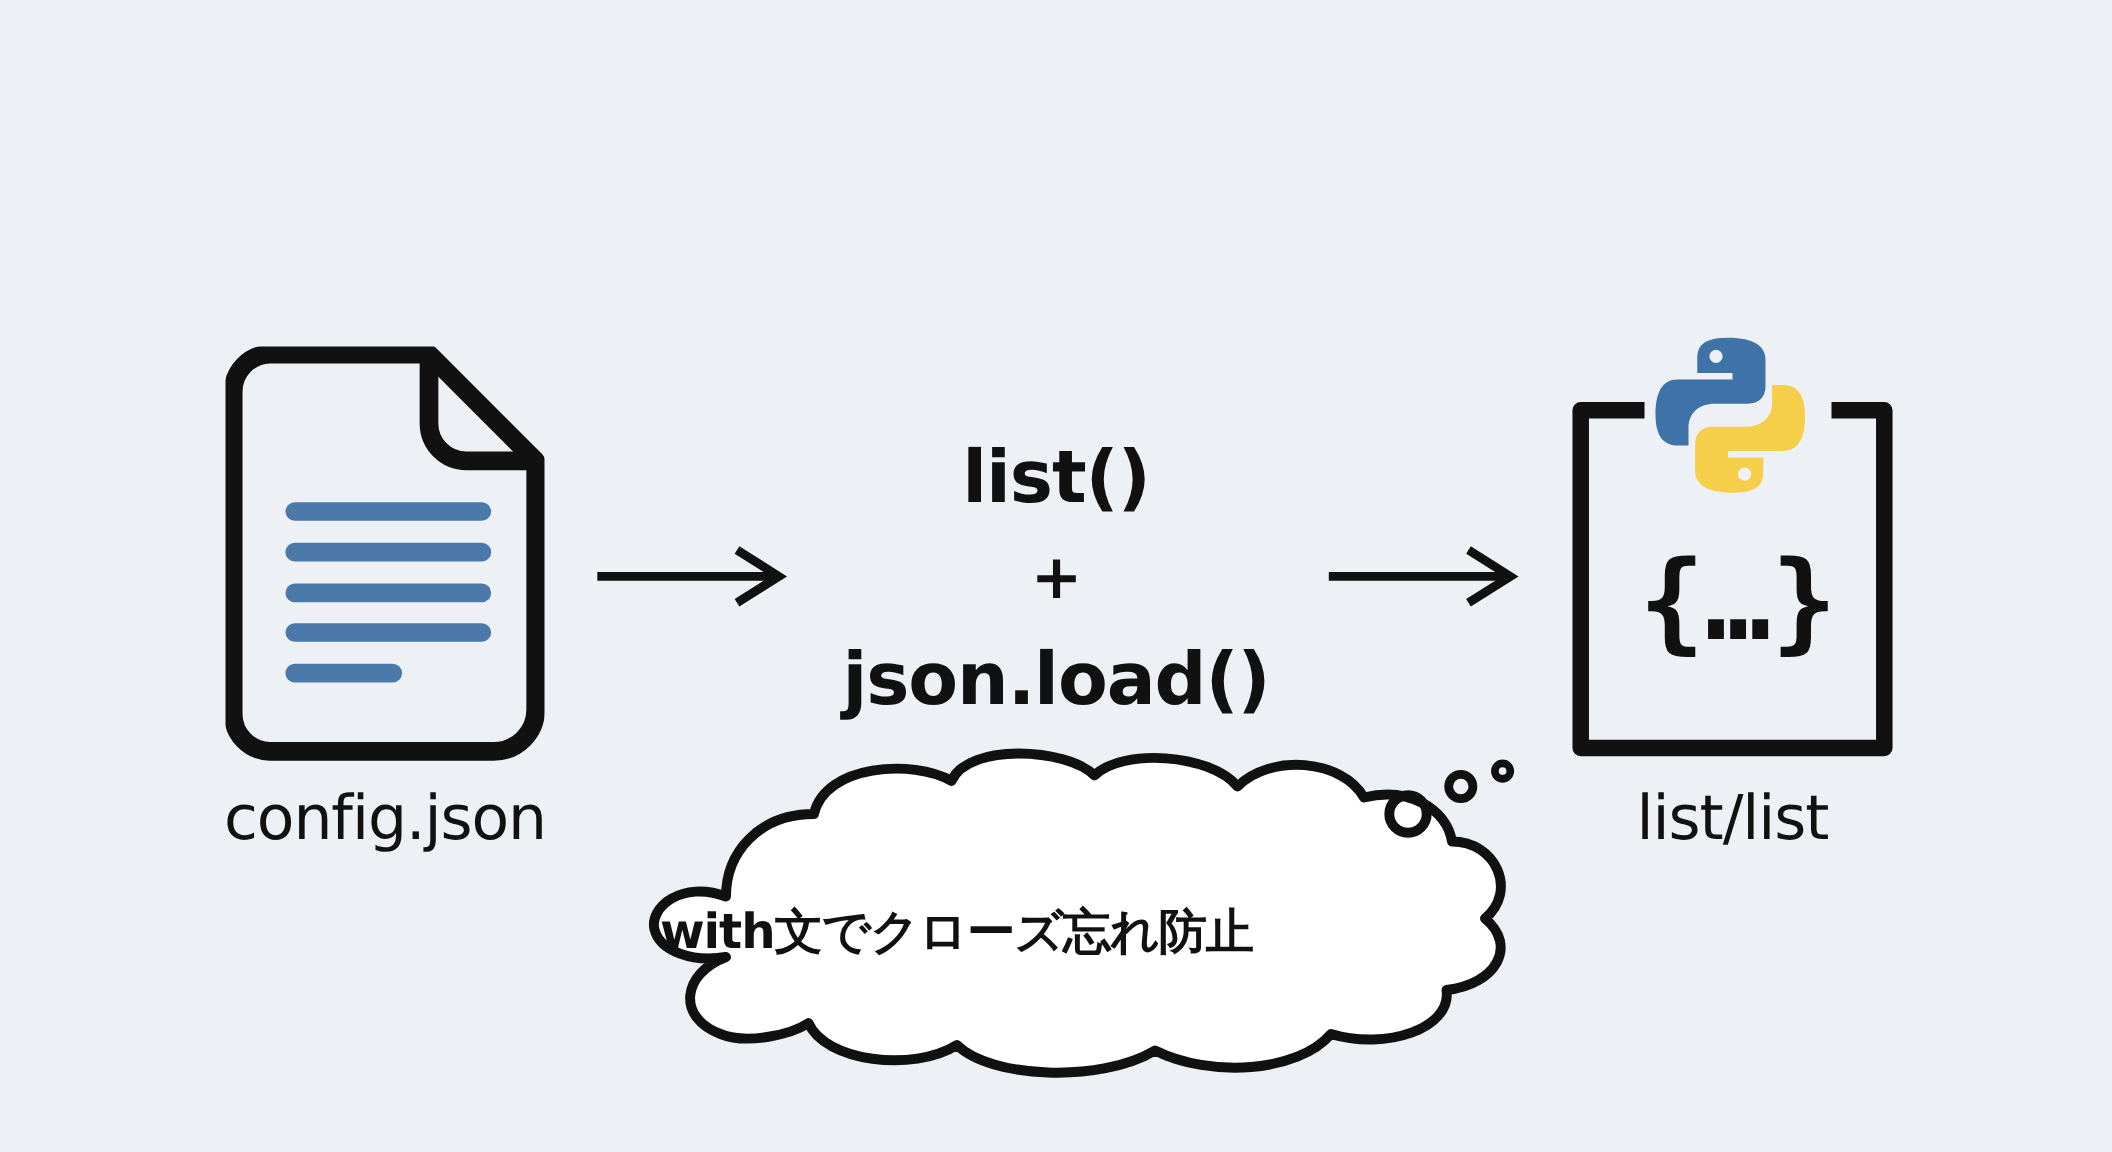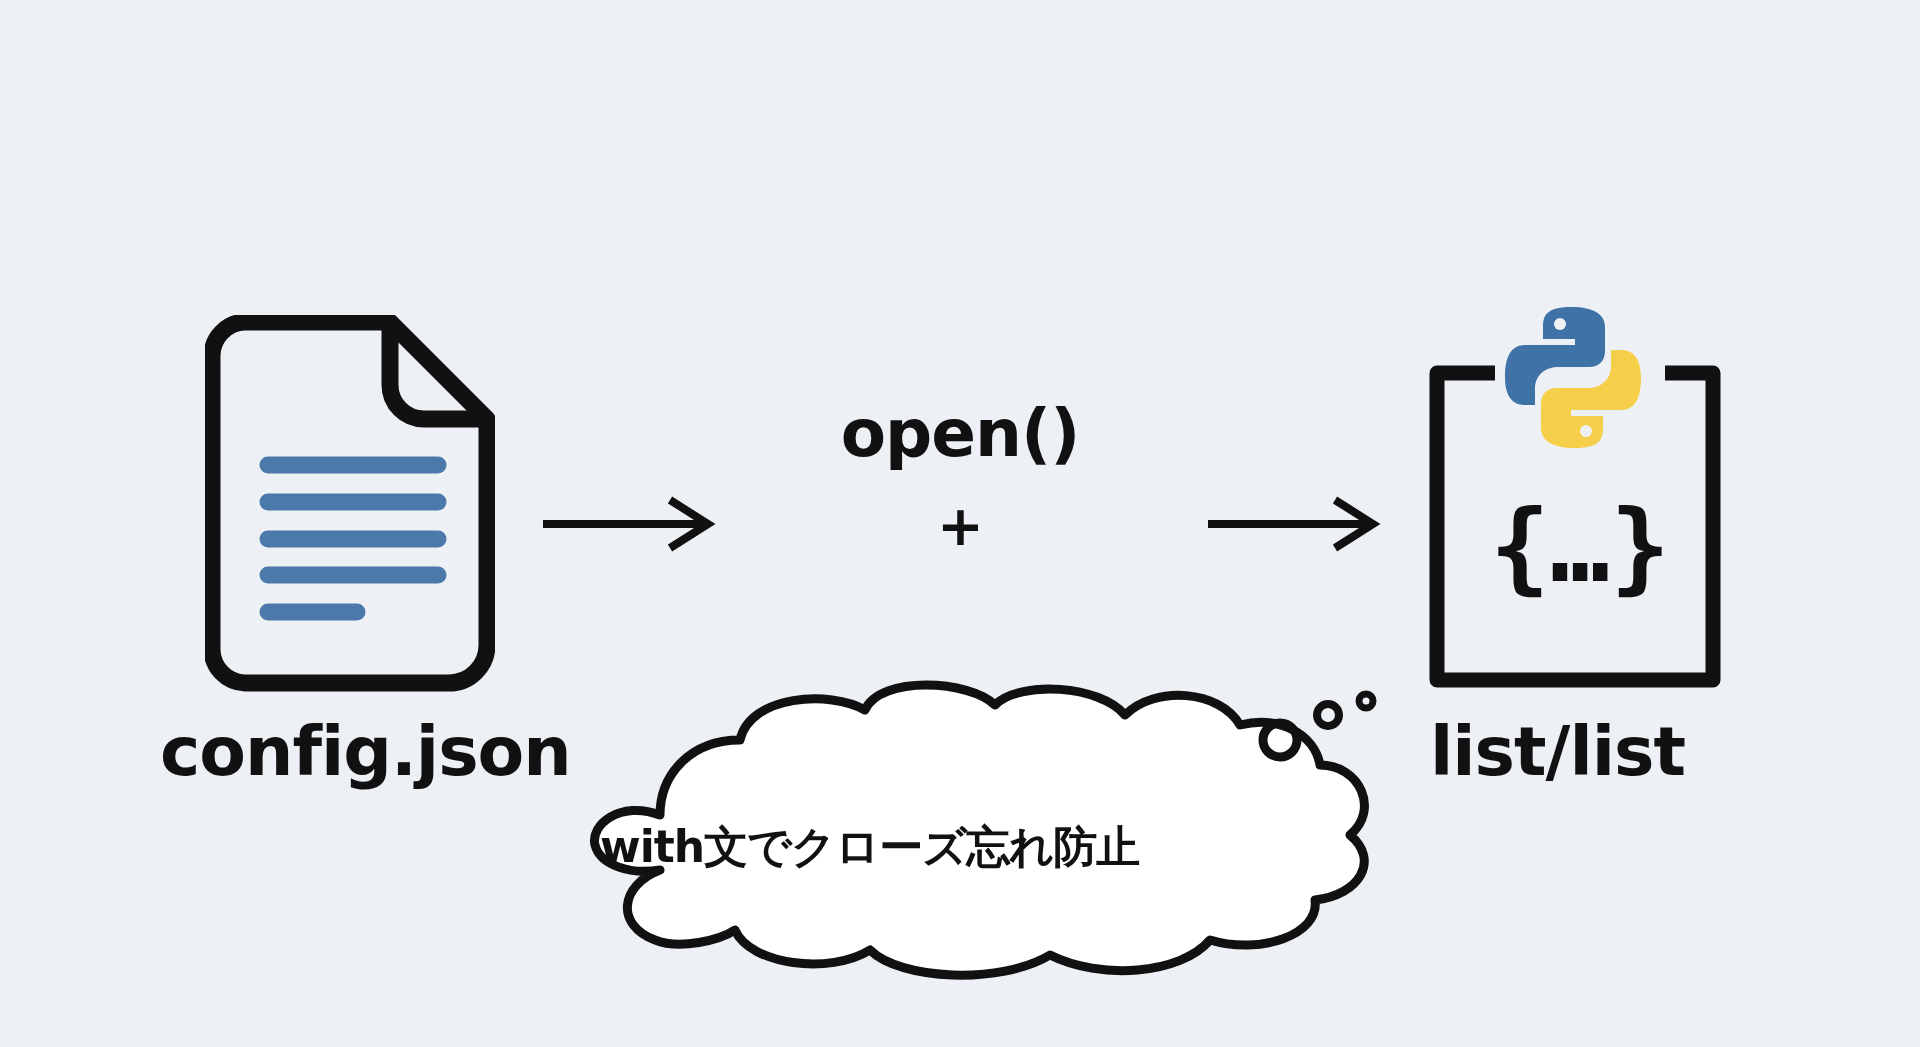--- a/index.html
+++ b/index.html
@@ -5,22 +5,22 @@
   html, body { margin: 0; padding: 0; }
   body {
     width: 1920px; height: 1047px; overflow: hidden;
     background: #edf1f5;
     position: relative;
     font-family: "DejaVu Sans", "Liberation Sans", sans-serif;
     color: #111;
   }
   .abs { position: absolute; }
   .label {
-    font-weight: bold; font-size: 68px; letter-spacing: -1px;
-    white-space: nowrap;
+    font-weight: normal; font-size: 56px; letter-spacing: -1px;
+    text-align: center; white-space: nowrap;
   }
   #file-label { left: 160px; top: 712px; width: 380px; }
   #dict-label { left: 1430px; top: 712px; width: 290px; }
   #process { left: 700px; top: 388px; width: 520px; text-align: center; font-weight: bold; letter-spacing: -1px; }
   #process .line { font-size: 66px; line-height: 92px; }
   #process .plus { font-size: 56px; line-height: 92px; }
   #thought-text {
     left: 600px; top: 818px; width: 720px; text-align: left;
     font-size: 44px; font-weight: bold; letter-spacing: -1px; white-space: nowrap;
   }
@@ -44,22 +44,23 @@
   </g>
 </svg>
 <div class="abs label" id="file-label">config.json</div>
 
 <svg class="abs" style="left:540px;top:495px" width="180" height="58" viewBox="0 0 180 58">
   <line x1="3" y1="29" x2="165" y2="29" stroke="#111" stroke-width="8"></line>
   <polyline points="130,5 168,29 130,53" fill="none" stroke="#111" stroke-width="8"></polyline>
 </svg>
 
 <div class="abs" id="process">
-  <div class="line">open()</div>
+  <div class="line">list()</div>
   <div class="plus">+</div>
+  <div class="line">json.load()</div>
 </div>
 
 <svg class="abs" style="left:1205px;top:495px" width="180" height="58" viewBox="0 0 180 58">
   <line x1="3" y1="29" x2="165" y2="29" stroke="#111" stroke-width="8"></line>
   <polyline points="130,5 168,29 130,53" fill="none" stroke="#111" stroke-width="8"></polyline>
 </svg>
 
 <svg class="abs" style="left:1420px;top:360px" width="310" height="330" viewBox="0 0 310 330">
   <path d="M75 13 H17 V320 H293 V13 H245" fill="none" stroke="#111" stroke-width="15" stroke-linejoin="round"></path>
 </svg>

